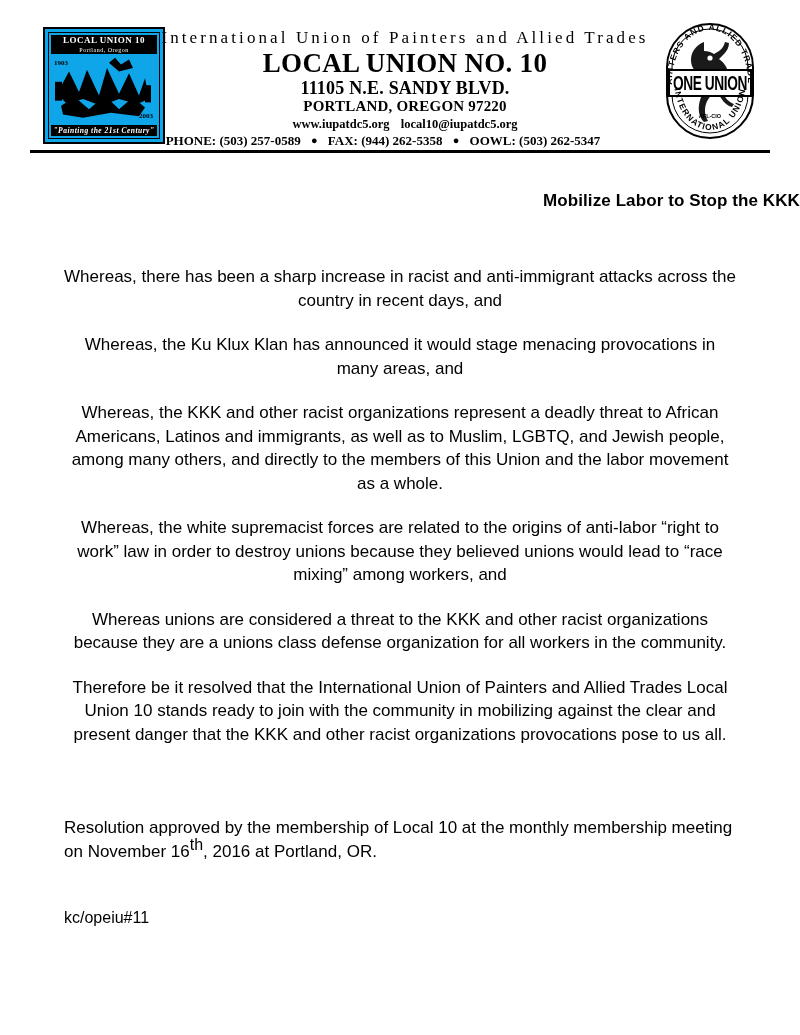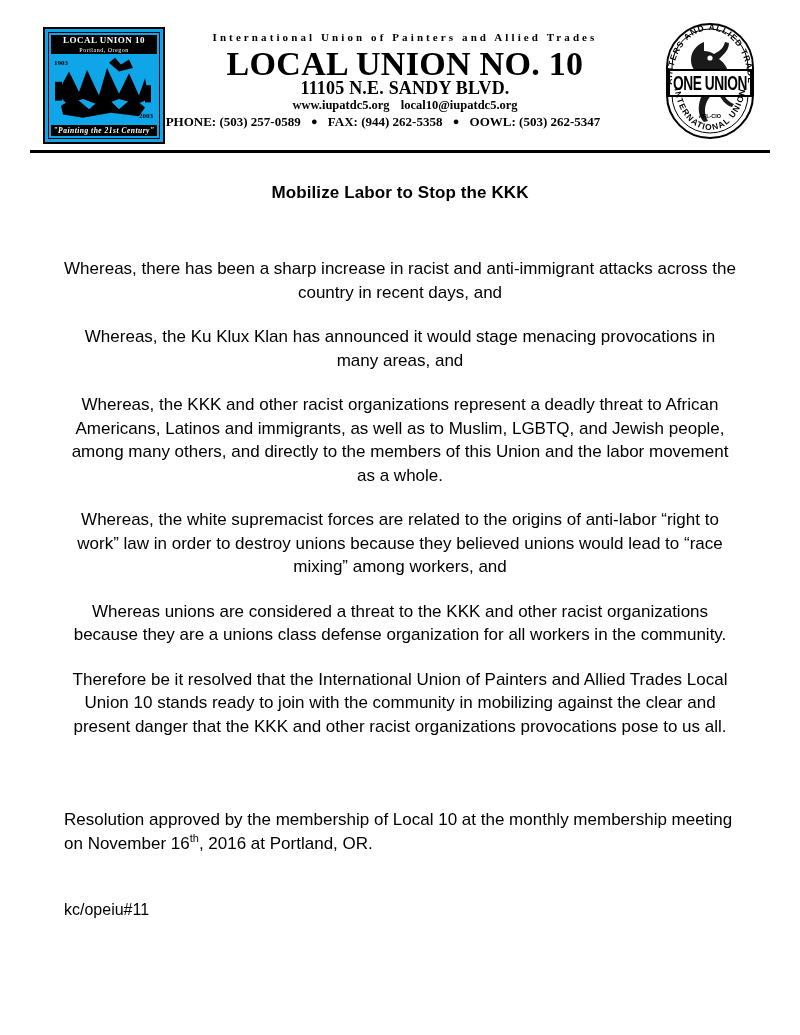--- a/index.html
+++ b/index.html
@@ -97,28 +97,28 @@
   
   .lh-center {
     position: absolute;
     left: 130px;
     right: 120px;
     top: 10px;
     text-align: center;
     font-family: "Liberation Serif", serif;
   }
   .lh-line1 {
-    font-size: 11px;
-    font-weight: bold;
+    font-size: 17px;
+    font-weight: normal;
     letter-spacing: 3.1px;
     line-height: 19px;
     white-space: nowrap;
   }
   .lh-line2 {
-    font-size: 34px;
+    font-size: 27px;
     font-weight: bold;
     line-height: 31px;
     letter-spacing: 0.3px;
     margin-top: 1px;
   }
   .lh-line3 {
     font-size: 18px;
     font-weight: bold;
     line-height: 18px;
     letter-spacing: 0.2px;
@@ -159,22 +159,22 @@
   }
   .iupat-seal svg { display: block; width: 100%; height: 100%; }
 
   .lh-rule {
     margin: 4px 30px 0 30px;
     border-top: 3px solid #000;
   }
 
   
   .doc-title {
-    margin: 30px 0 0 0;
-    text-align: center;
+    margin: 38px 0 0 0;
+    text-align: right;
     font-size: 17px;
     font-weight: bold;
     letter-spacing: 0.1px;
   }
   .body-block {
     margin: 0 64px 0 64px;
     padding-top: 54px;
   }
   .para {
     font-size: 17px;
@@ -183,21 +183,21 @@
     text-align: center;
   }
   .para:last-child { margin-bottom: 0; }
   .closing {
     margin: 0 64px;
     padding-top: 70px;
     font-size: 17px;
     line-height: 23.5px;
   }
   .closing sup {
-    font-size: 11px;
+    font-size: 16px;
     vertical-align: super;
     line-height: 0;
   }
   .footer-mark {
     margin: 0 64px;
     padding-top: 48px;
     font-size: 16px;
     line-height: 14px;
   }
 </style>
@@ -226,20 +226,21 @@
         </svg>
       </div>
       <div class="ll-band ll-band-bottom">"Painting the 21st Century"</div>
     </div>
   </div>
 
   <div class="lh-center">
     <div class="lh-line1">International Union of Painters and Allied Trades</div>
     <div class="lh-line2">LOCAL UNION NO. 10</div>
     <div class="lh-line3">11105 N.E. SANDY BLVD.</div>
+    <div class="lh-line4">PORTLAND, OREGON 97220</div>
     <div class="lh-web">
       <span>www.iupatdc5.org</span>
       <span>local10@iupatdc5.org</span>
     </div>
     <div class="lh-phone">
       <span>PHONE:</span>
       <span>(503) 257-0589</span>
       <span class="sep">●</span>
       <span>FAX:</span>
       <span>(944) 262-5358</span>

